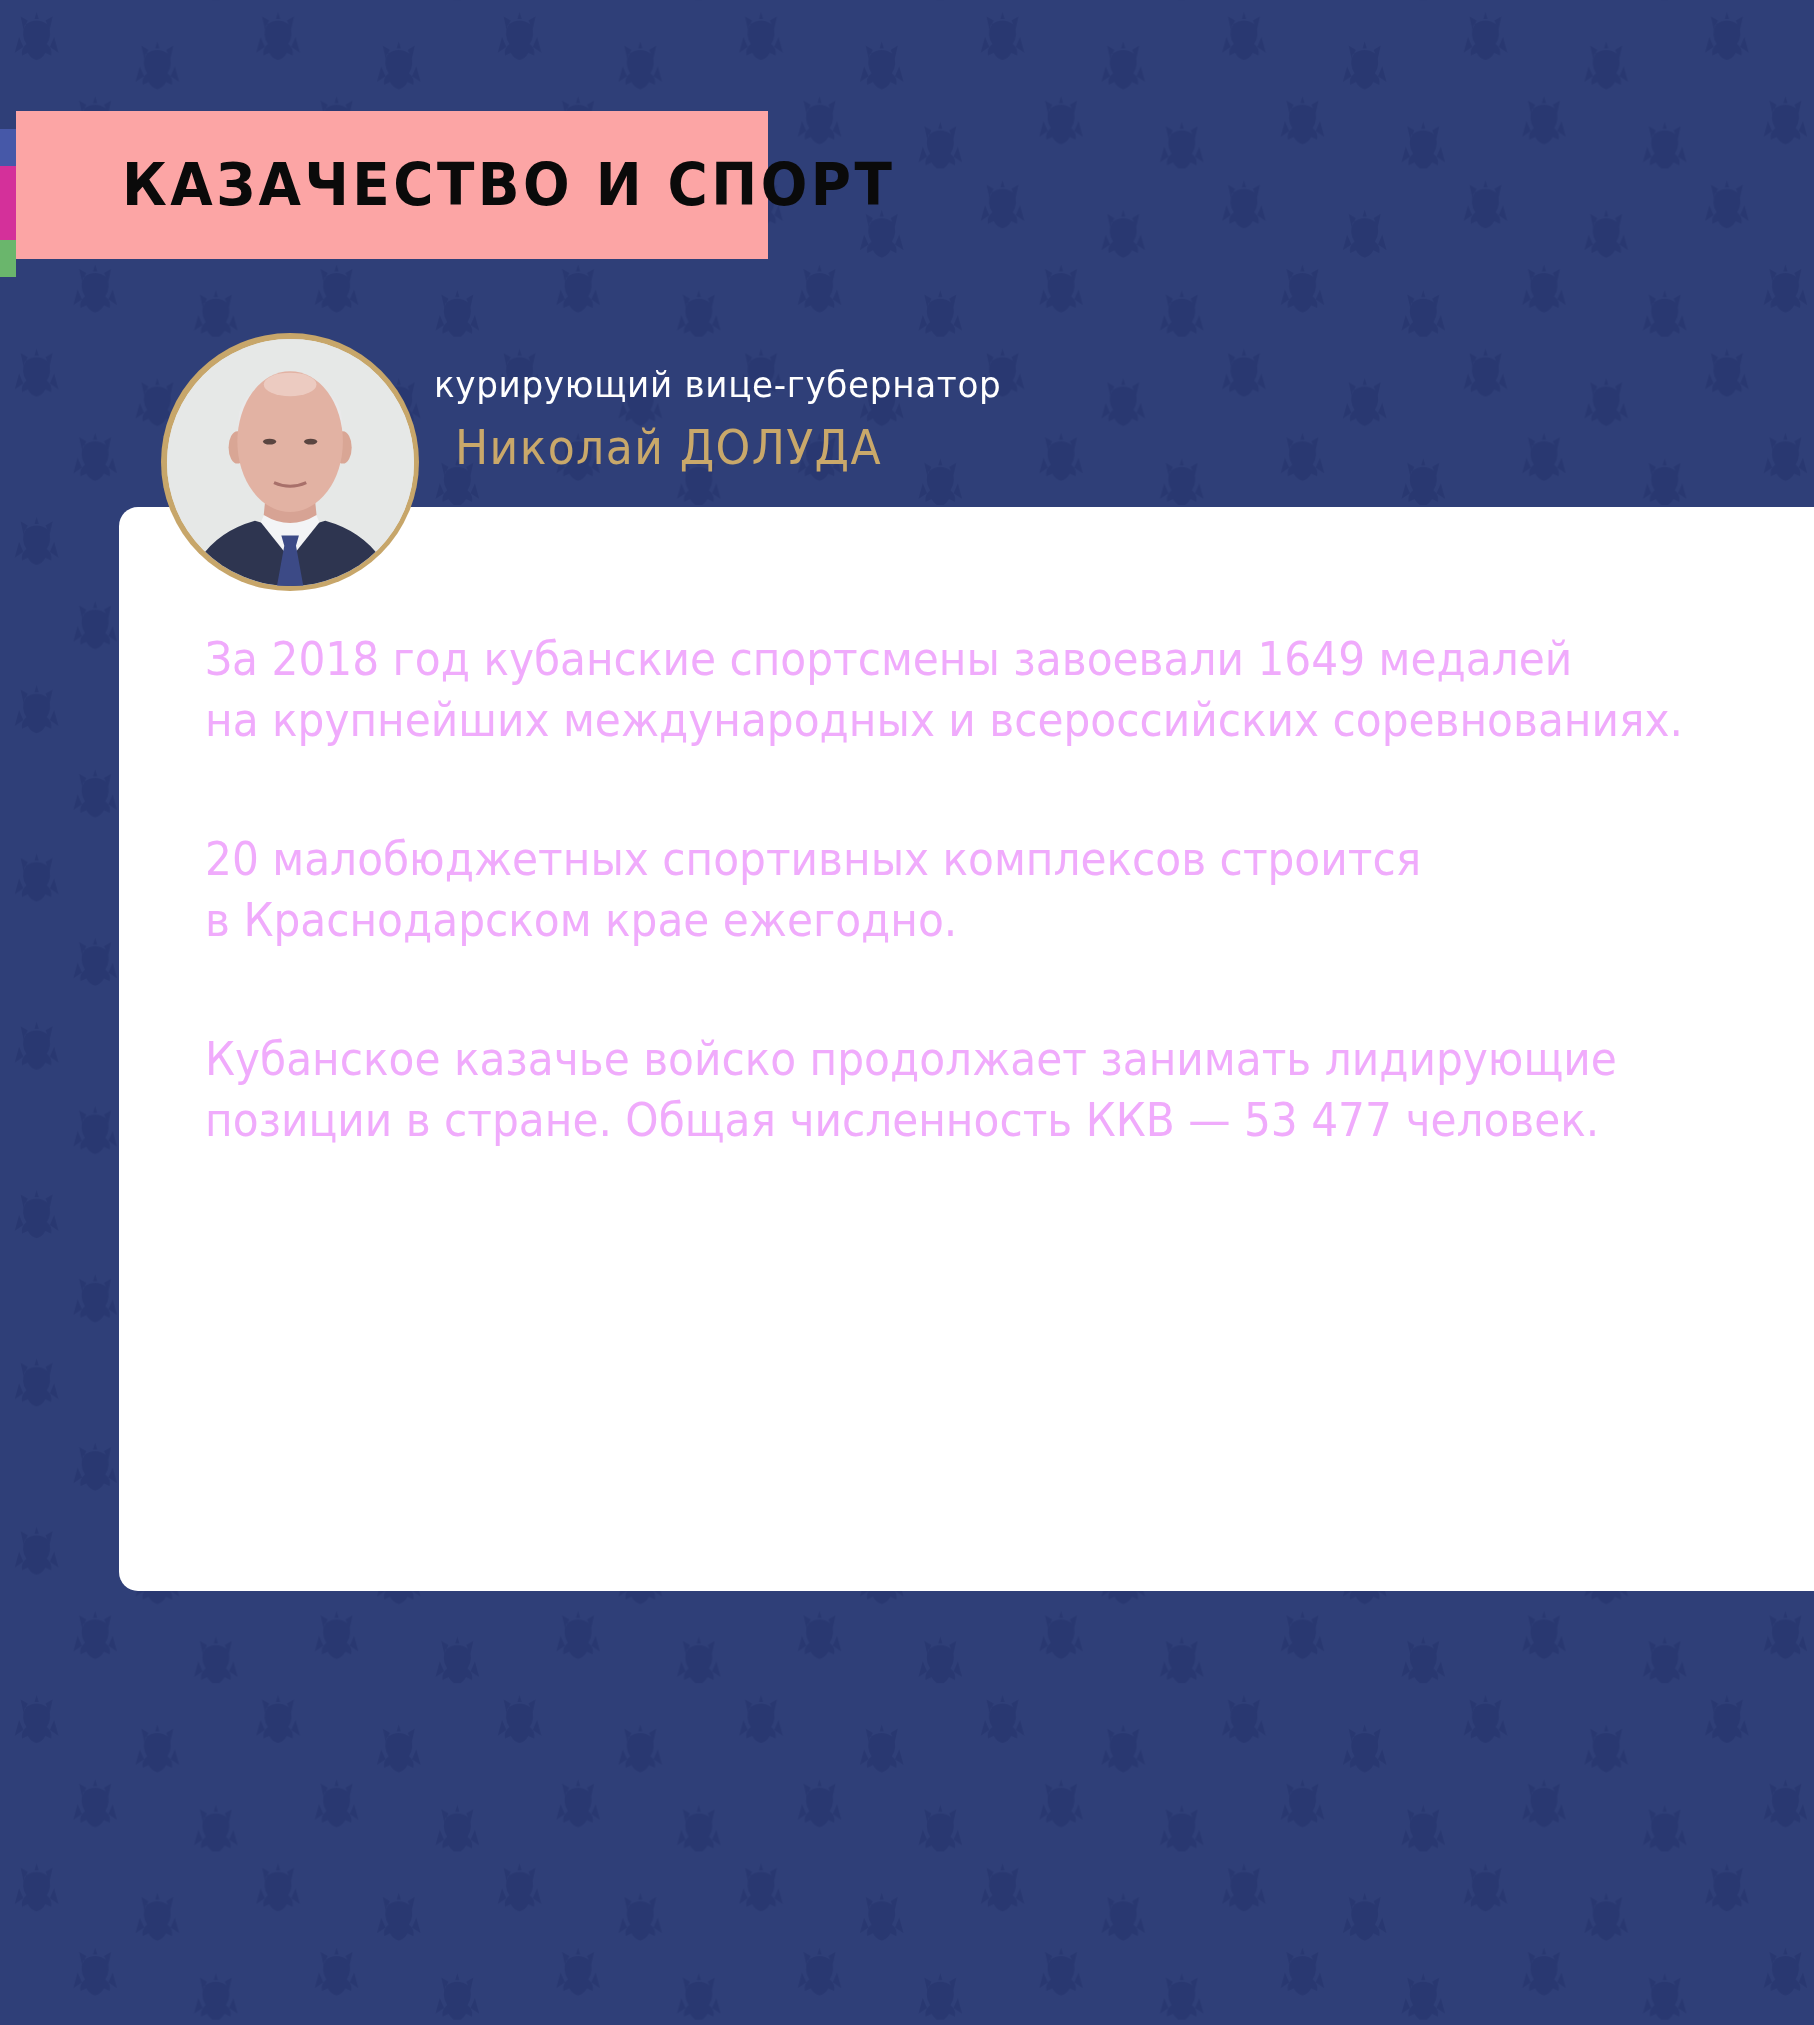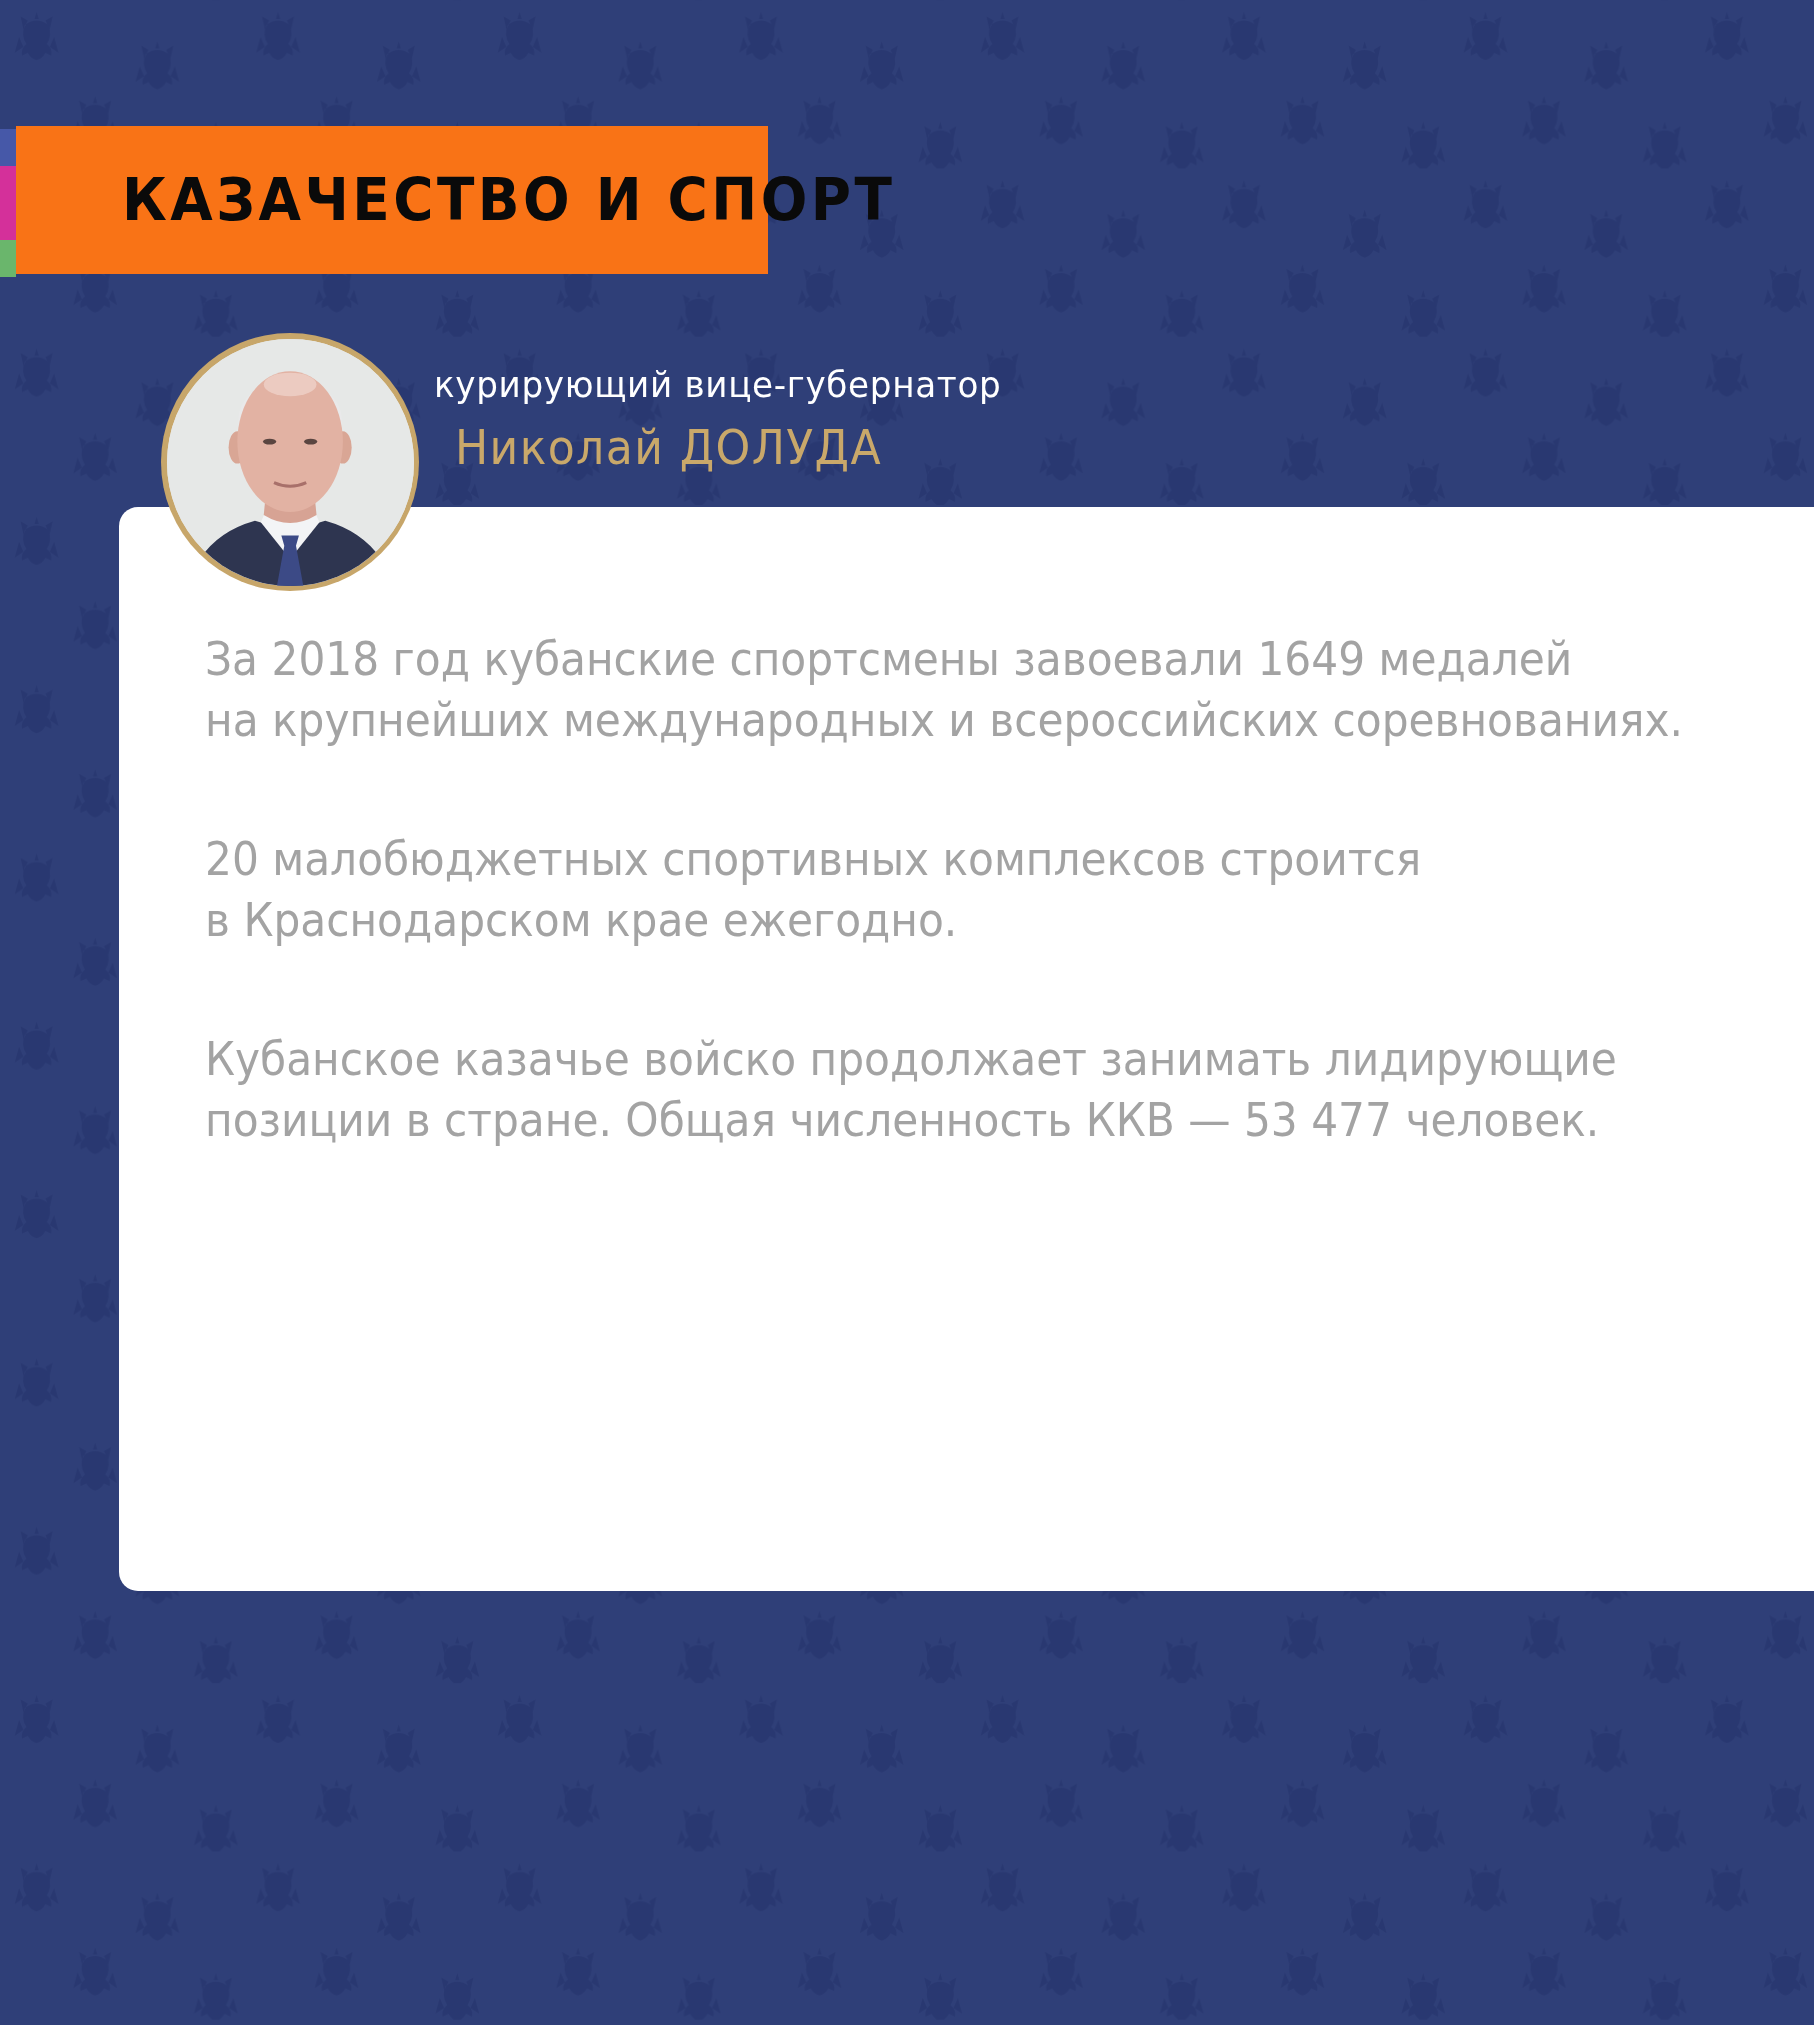--- a/index.html
+++ b/index.html
@@ -25,24 +25,24 @@
     top: 129px;
     width: 16px;
     height: 148px;
     display: flex;
     flex-direction: column;
   }
   .stripe-seg { width: 100%; }
   .title-box {
     position: absolute;
     left: 16px;
-    top: 126px;
+    top: 111px;
     width: 752px;
     height: 148px;
-    background: #f97316;
+    background: #fca5a5;
   }
   .title-text {
     position: absolute;
     left: 106px;
     top: 0;
     height: 148px;
     line-height: 148px;
     font-family: "DejaVu Sans", sans-serif;
     font-weight: bold;
     font-size: 59px;
@@ -108,21 +108,21 @@
     left: 205px;
     top: 628px;
     width: 1574px;
     z-index: 2;
   }
   .fact {
     margin: 0 0 78px 0;
     font-family: "DejaVu Sans", sans-serif;
     font-size: 47px;
     line-height: 61px;
-    color: #a3a3a3;
+    color: #f0abfc;
   }
   .fact-line {
     display: block;
     white-space: nowrap;
     transform: scaleX(0.9);
     transform-origin: left center;
   }
   .fact.indent-first .fact-line:first-child { padding-left: 2.9px; }
 </style>
 </head>

